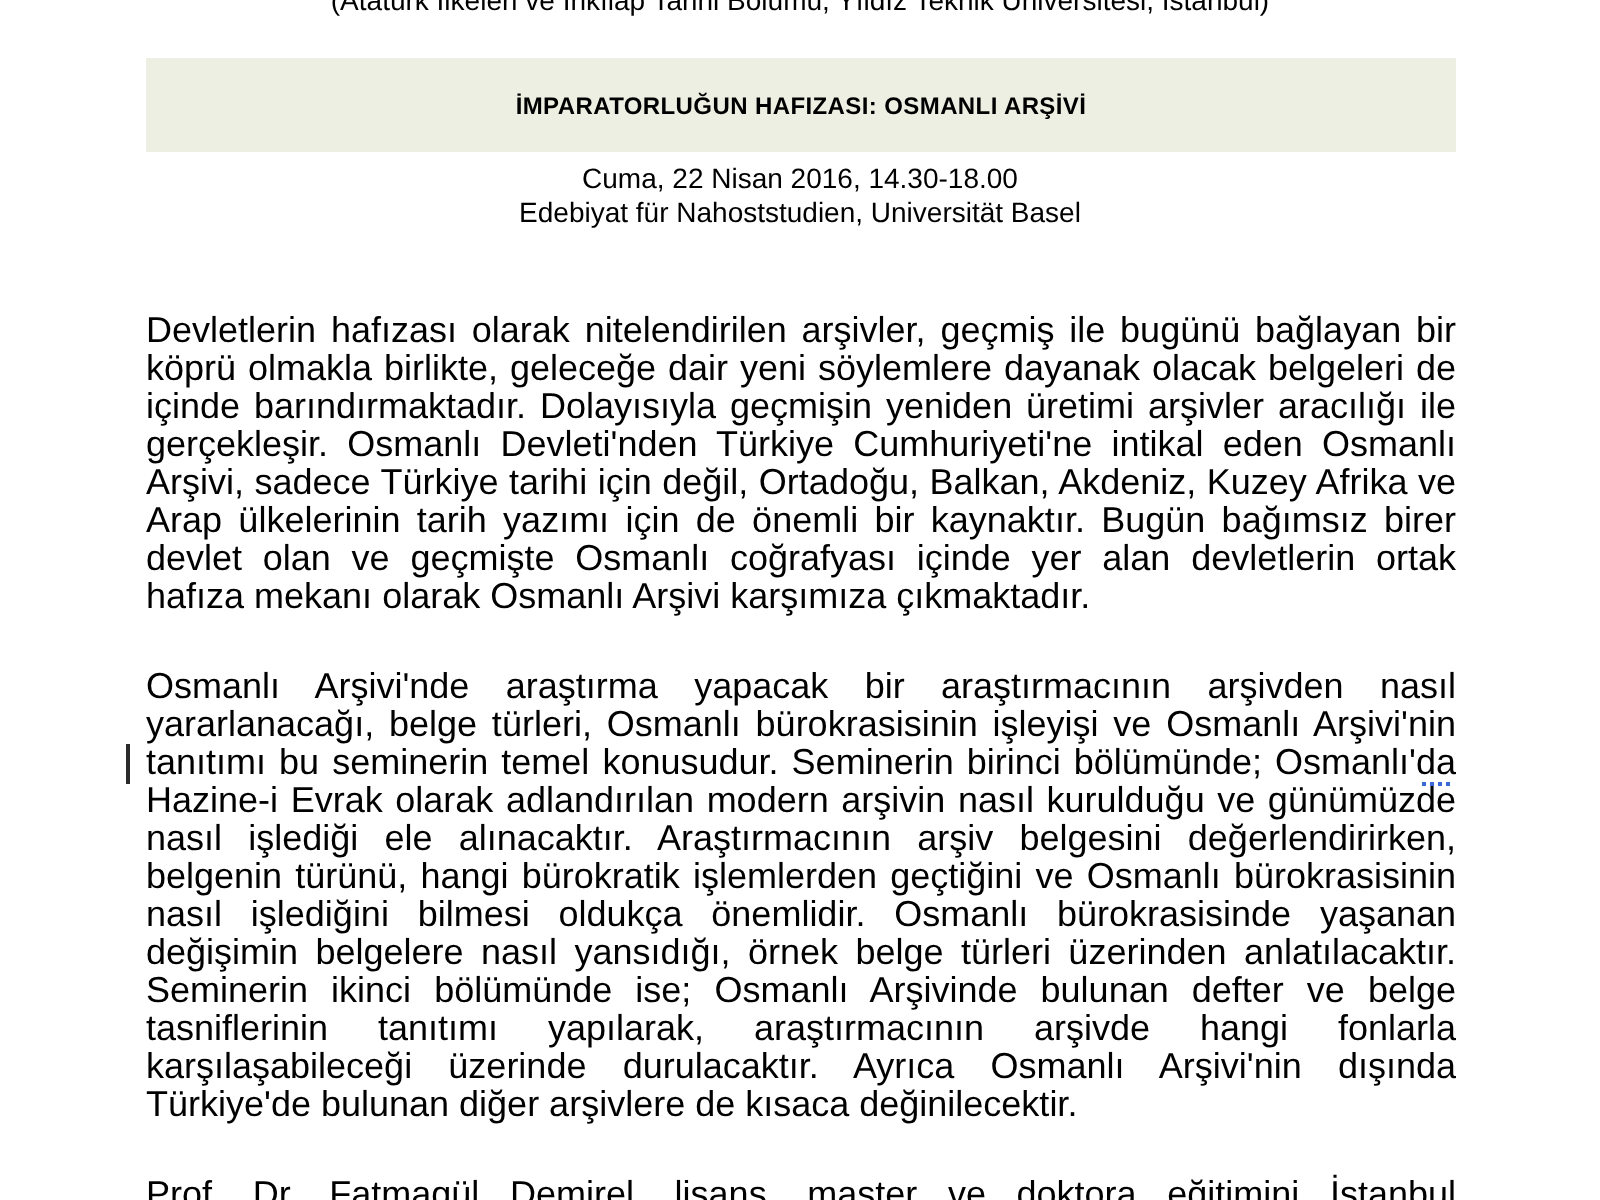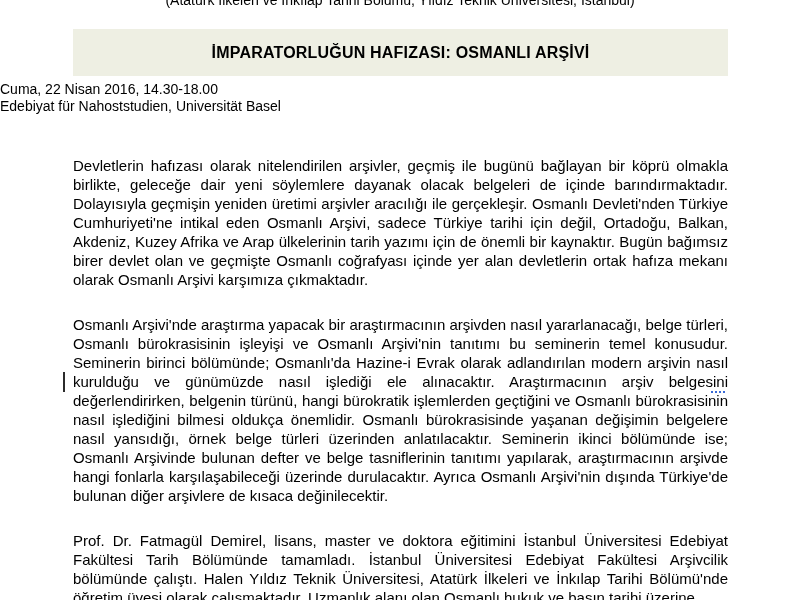--- a/index.html
+++ b/index.html
@@ -20,37 +20,38 @@
   }
   .title-box {
     position: absolute;
     left: 73px; top: 29px;
     width: 655px; height: 47px;
     background: #eeefe3;
     display: flex; align-items: center; justify-content: center;
   }
   .title-box h1 {
     margin: 0;
-    font-size: 16px; font-weight: bold;
+    font-size: 12px; font-weight: bold;
     letter-spacing: 0.2px;
     text-align: left;
   }
   .event-block {
     position: absolute;
     top: 81px; left: 0; right: 0;
+    text-align: center;
     font-size: 14px; line-height: 17px;
   }
   .body-text {
     position: absolute;
     left: 73px; top: 156px;
     width: 655px;
   }
   .body-text p {
     margin: 0 0 26px 0;
-    font-size: 15px;
+    font-size: 18px;
     line-height: 19px;
     text-align: justify;
     text-justify: inter-word;
   }
   .change-bar {
     position: absolute;
     left: 63px; top: 372px;
     width: 2px; height: 20px;
     background: #2b2b2b;
   }

